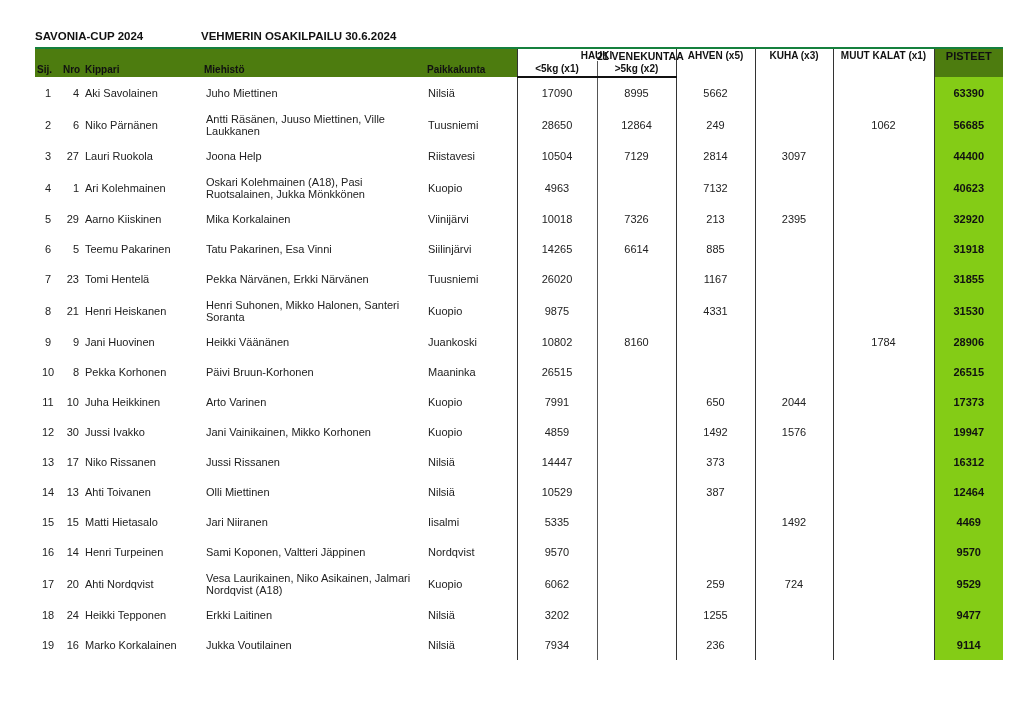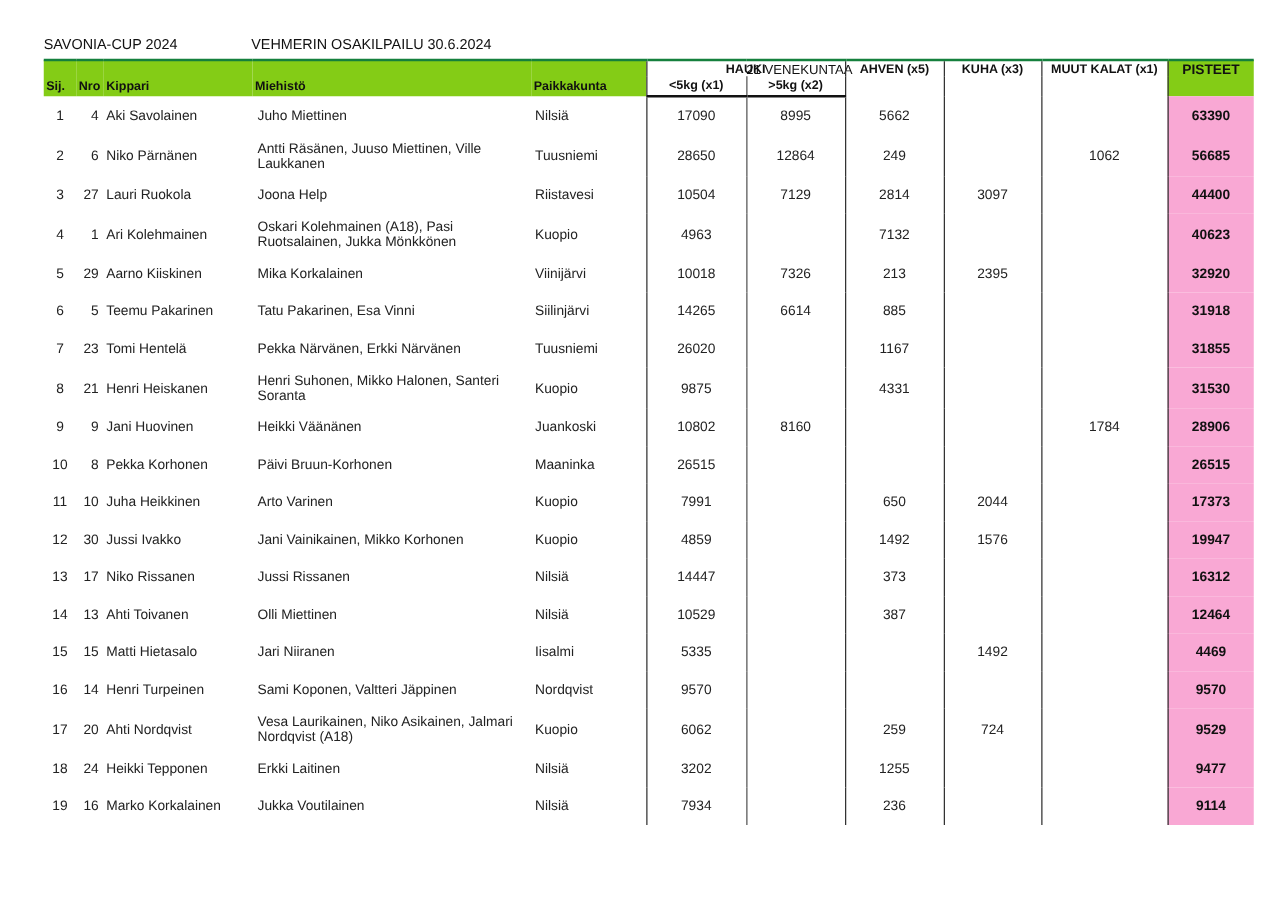--- a/index.html
+++ b/index.html
@@ -2,21 +2,21 @@
 <html><head>
   <meta charset="utf-8">
   <style>
     html, body { margin: 0; padding: 0; background: #ffffff; }
     body {
       width: 1024px; height: 723px; position: relative; overflow: hidden;
       font-family: "Liberation Sans", sans-serif; color: #222222;
     }
     .title-row {
       position: absolute; top: 30px; left: 35px; width: 968px; height: 16px;
-      font-weight: normal; font-size: 11.5px; color: #111111;
+      font-weight: bold; font-size: 11.5px; color: #111111;
     }
     .title-row span { position: absolute; top: 0; white-space: nowrap; }
     #t-cup { left: 0px; }
     #t-event { left: 166px; }
     #t-boats { left: 562px; font-size: 10.5px; top: 20px; }
 
     table {
       position: absolute; top: 47px; left: 35px;
       width: 968px; border-collapse: collapse; table-layout: fixed;
       font-size: 11px;
@@ -32,39 +32,39 @@
     col.c-kuh { width: 78px; }
     col.c-muu { width: 101px; }
     col.c-pis { width: 69px; }
 
     thead tr.h1 th { border-top: 2px solid #15803d; height: 12px; }
     thead tr.h2 th { border-bottom: 2px solid #111; height: 15px; }
     th {
       font-weight: bold; font-size: 10px; color: #111; padding: 0 2px;
       white-space: nowrap;
     }
-    th.grey { background: #84cc16; }
+    th.grey { background: #4d7c0f; }
     th.left-h { text-align: left; vertical-align: bottom; padding-bottom: 2px; }
     th.vline, td.vline { border-left: 1.5px solid #333; }
     th.thin, td.thin { border-left: 1px solid #555; }
     th.center { text-align: center; }
     th.top { vertical-align: top; padding-top: 1px; }
     th.pis { font-size: 11px; }
 
     tbody td {
       height: 30px; padding: 0 3px; vertical-align: middle; line-height: 12px;
       font-size: 11px;
     }
     tbody tr.tall td { height: 33px; }
     td.sij { text-align: center; padding: 0; }
     td.nro { text-align: right; padding-right: 4px; }
     td.kip { padding-left: 2px; }
     td.mie { padding-left: 4px; }
     td.num { text-align: center; }
-    td.pis { text-align: center; font-weight: bold; background: #f9a8d4; color: #111; }
+    td.pis { text-align: center; font-weight: bold; background: #84cc16; color: #111; }
   </style>
 </head>
 <body>
 
 <div class="title-row">
   <span id="t-cup">SAVONIA-CUP 2024</span>
   <span id="t-event">VEHMERIN OSAKILPAILU 30.6.2024</span>
   <span id="t-boats">21 VENEKUNTAA</span>
 </div>
 

